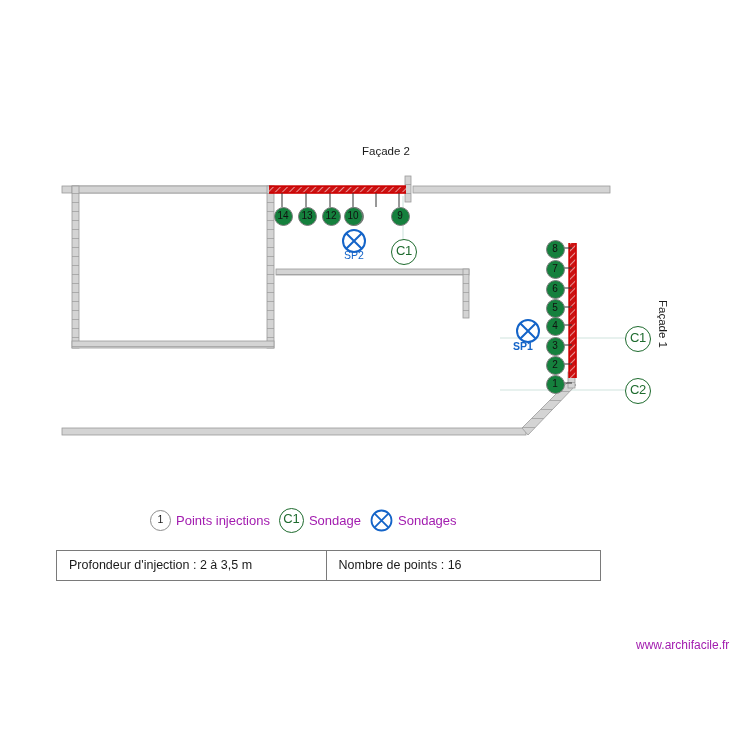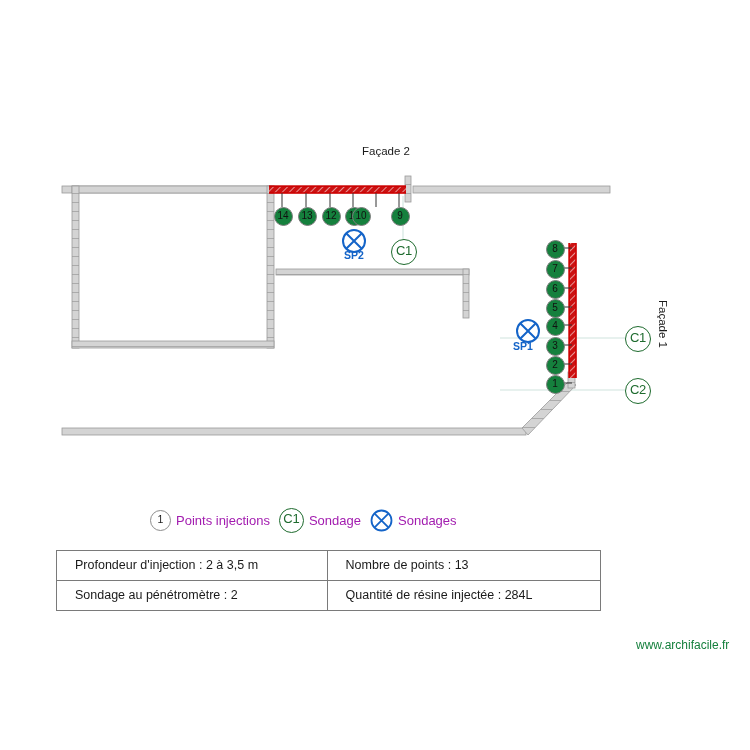--- a/index.html
+++ b/index.html
@@ -41,36 +41,36 @@
   #facade1-label {
     left: 668px;
     top: 300px;
     transform: rotate(90deg);
     transform-origin: left top;
   }
   #sp2-label {
     left: 344px;
     top: 250px;
     font-size: 10.5px;
-    font-weight: bold;
+    font-weight: normal;
     color: #1464c8;
   }
   #sp1-label {
     left: 513px;
     top: 309px;
     font-size: 10.5px;
     font-weight: bold;
     color: #1464c8;
     margin-top: 32px;
   }
   #site-url {
     left: 636px;
     top: 639px;
     font-size: 12px;
-    color: #15803d;
+    color: #a21caf;
   }
   
   #legend {
     position: absolute;
     left: 150px;
     top: 506px;
     display: flex;
     align-items: center;
     height: 28px;
   }
@@ -115,21 +115,21 @@
   #info-table {
     position: absolute;
     left: 56px;
     top: 550px;
     width: 545px;
     border-collapse: collapse;
     font-size: 12.5px;
   }
   #info-table td {
     border: 1px solid #7a7a7a;
-    padding: 5px 7px 6px 18px;
+    padding: 5px 7px 6px 12px;
     height: 18px;
     color: #1a1a1a;
   }
   #info-table td.col-a { width: 268px; }
   #info-table td.col-b { width: 275px; }
   
   .pt-circle {
     position: absolute;
     width: 17px;
     height: 17px;
@@ -246,21 +246,21 @@
 
   <div class="lbl" id="facade2-label">Façade 2</div>
   <div class="lbl" id="facade1-label">Façade 1</div>
   <div class="lbl" id="sp2-label">SP2</div>
   <div class="lbl" id="sp1-label">SP1</div>
 
   <div class="pt-circle" style="left:282px; top:215px;">14</div>
   <div class="pt-circle" style="left:306px; top:215px;">13</div>
   <div class="pt-circle" style="left:330px; top:215px;">12</div>
   <div class="pt-circle" style="left:353px; top:215px;">11</div>
-  <div class="pt-circle" style="left:360px; top:215px;text-align:center;">10</div>
+  <div class="pt-circle" style="left:352px; top:215px;text-align:center;">10</div>
   <div class="pt-circle" style="left:399px; top:215px;">9</div>
 
   <div class="pt-circle" style="left:554px; top:248px;">8</div>
   <div class="pt-circle" style="left:554px; top:268px;">7</div>
   <div class="pt-circle" style="left:554px; top:288px;">6</div>
   <div class="pt-circle" style="left:554px; top:307px;">5</div>
   <div class="pt-circle" style="left:554px; top:325px;">4</div>
   <div class="pt-circle" style="left:554px; top:345px;">3</div>
   <div class="pt-circle" style="left:554px; top:364px;">2</div>
   <div class="pt-circle" style="left:554px; top:383px;">1</div>
@@ -286,24 +286,20 @@
         </svg>
       </span>
       <span class="legend-text">Sondages</span>
     </div>
   </div>
 
   <table id="info-table">
     <tbody>
       <tr>
         <td class="col-a">Profondeur d'injection : 2 à 3,5 m</td>
-        <td class="col-b">Nombre de points : 13</td>
-      </tr>
-      <tr>
-        <td class="col-a">Sondage au pénétromètre : 2</td>
-        <td class="col-b">Quantité de résine injectée : 284L</td>
+        <td class="col-b">Nombre de points : 16</td>
       </tr>
     </tbody>
   </table>
 
   <div class="lbl" id="site-url">www.archifacile.fr</div>
 
 </div>
 
 </body></html>

